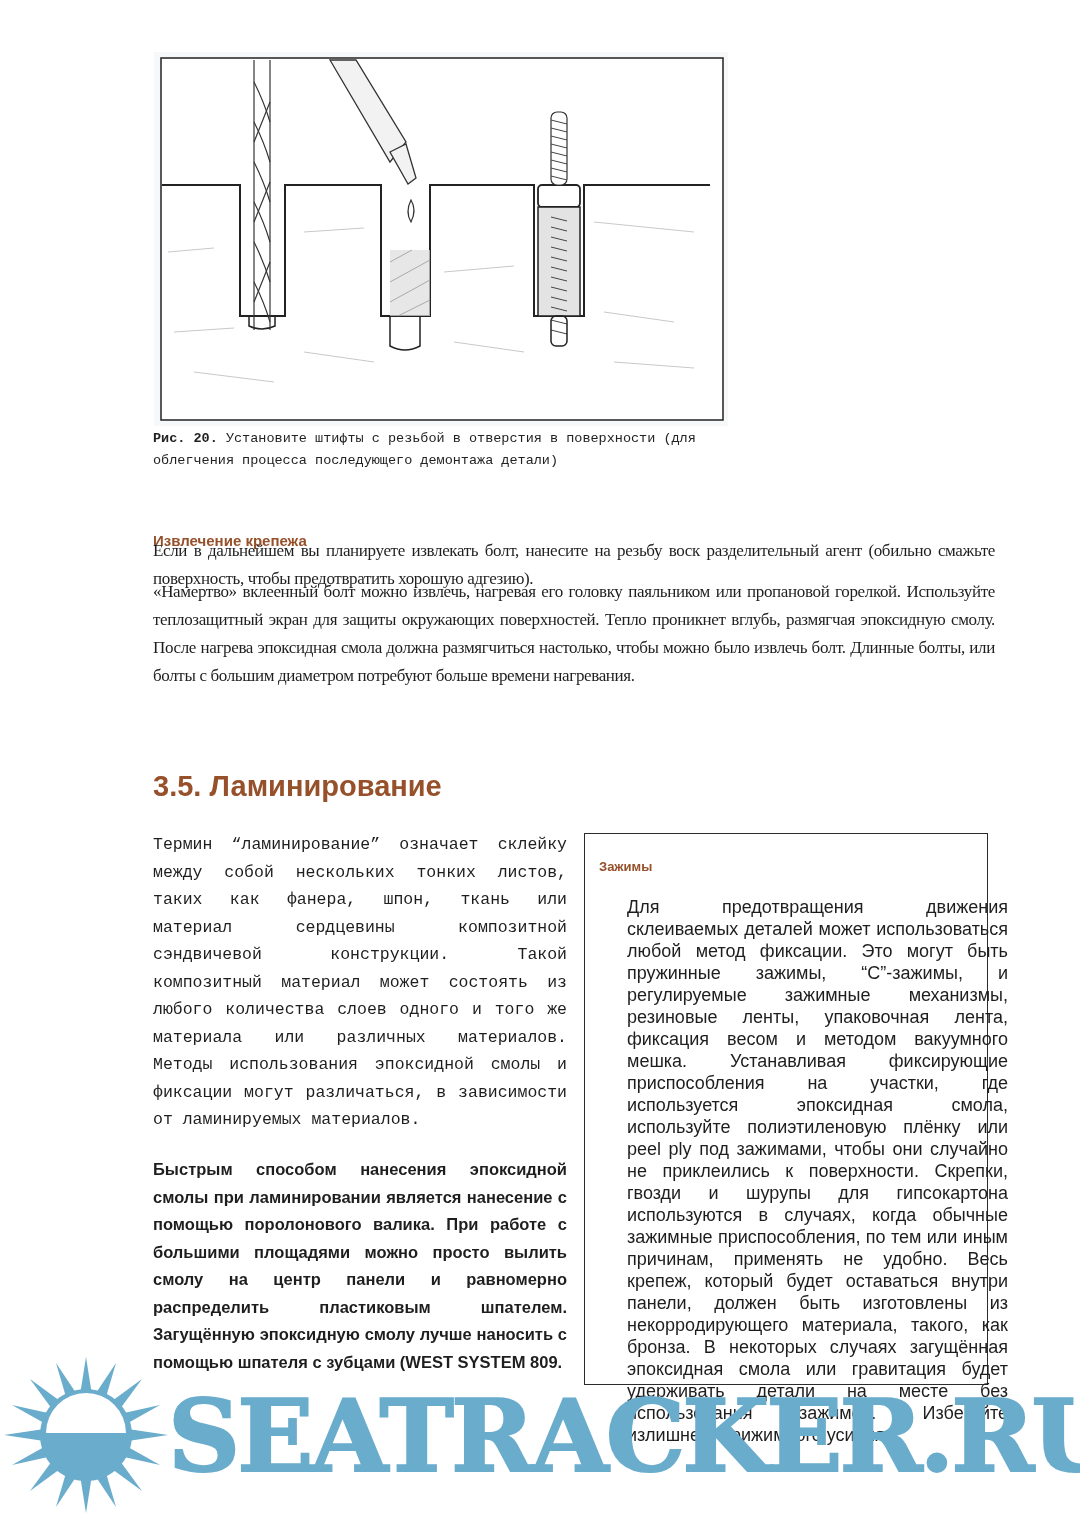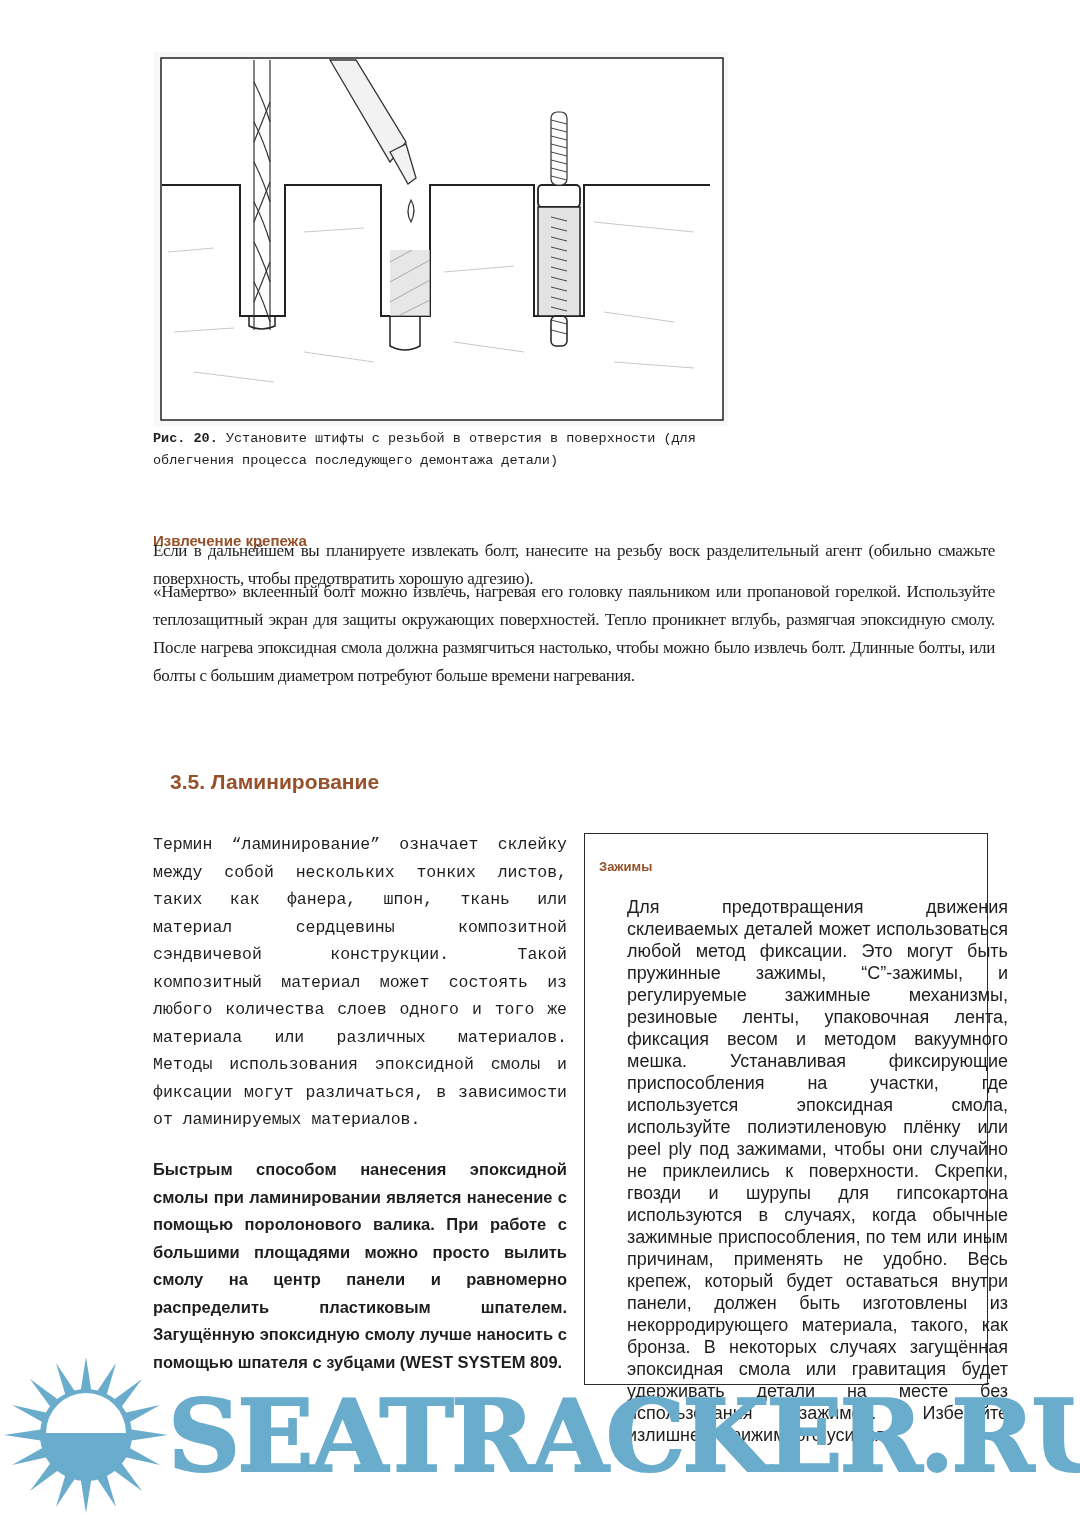--- a/index.html
+++ b/index.html
@@ -11,21 +11,21 @@
   .caption { position:absolute; left:153px; top:428px; width:600px; font-size:13.5px; line-height:22px; color:#222;font-family:Liberation Mono, monospace; }
   .caption b { font-weight:bold; }
 
   .h-sub { position:absolute; left:153px; top:492px; font-size:15px; font-weight:bold; color:#96502a;margin-top:40px; }
 
   .para { position:absolute; left:153px; width:842px; font-size:17px; line-height:28px; text-align:justify; color:#1e1e1e; font-family:Liberation Serif, serif; }
   .p1 { top:537px; }
   .p2 { top:578px; }
   .narrow { letter-spacing:-0.35px; }
 
-  .h-main { position:absolute; left:153px; top:770px; font-size:21px; font-weight:bold; color:#96502a;margin-left:17px; }
+  .h-main { position:absolute; left:153px; top:770px; font-size:29px; font-weight:bold; color:#96502a; }
 
   .col { position:absolute; left:153px; width:414px; font-size:16.5px; line-height:27.5px; text-align:justify; color:#1e1e1e; }
   .c1 { top:831px;font-family:Liberation Mono, monospace; }
   .c2 { top:1156px;font-weight:bold; }
 
   .box { position:absolute; left:584px; top:833px; width:404px; height:552px; border:1.5px solid #2b2b2b; box-sizing:border-box; }
   .box-title { position:absolute; left:14px; top:25px; font-size:13px; font-weight:bold; color:#96502a; }
   .box-text { position:absolute; left:14px; top:62px; width:381px; font-size:18px; line-height:22px; text-align:justify; color:#1e1e1e;margin-left:28px; }
 
   .wm { position:absolute; left:0; top:1355px; width:1080px; height:160px; pointer-events:none; }

